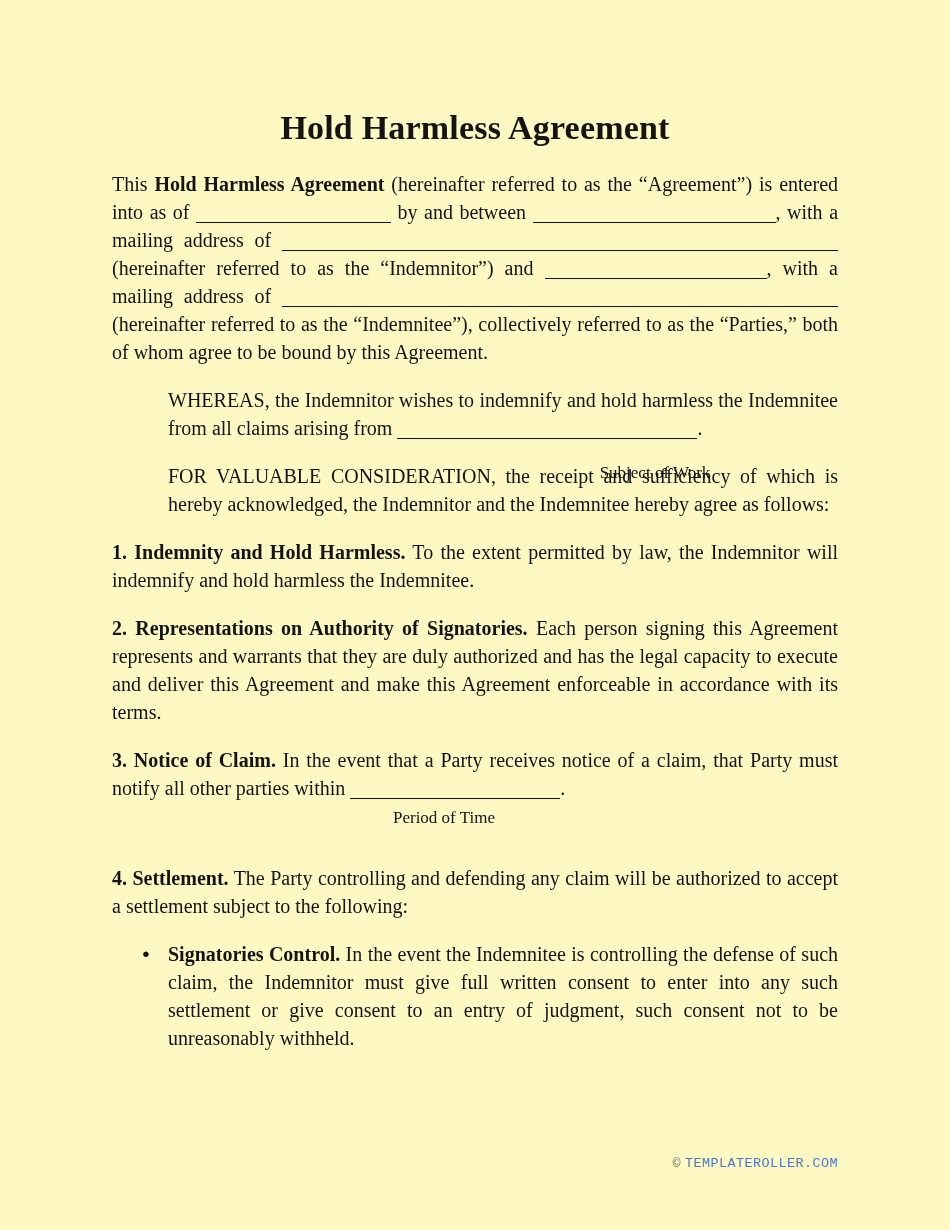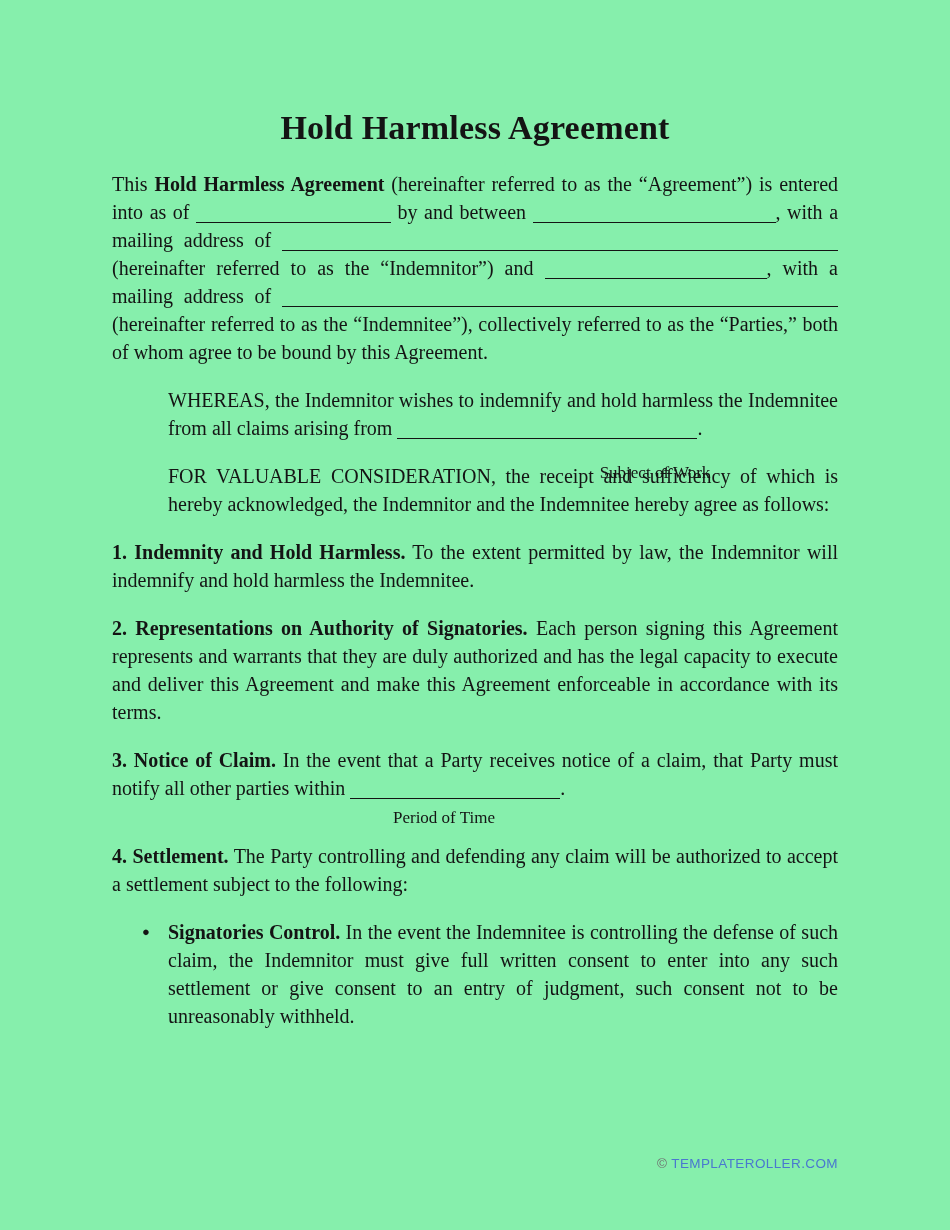--- a/index.html
+++ b/index.html
@@ -6,21 +6,21 @@
   body {
     width: 950px; height: 1230px;
     background: #ffffff;
     font-family: "Liberation Serif", "DejaVu Serif", serif;
     color: #141414;
     position: relative;
     overflow: hidden;
   }
   .page {
     position: absolute; inset: 0;
-    background: #86efac;
+    background: #fef9c3;
   }
   .content {
     position: absolute;
     left: 112px; top: 0;
     width: 726px;
   }
   .doc-title {
     margin-top: 106px;
     text-align: center;
     font-size: 34px;
@@ -36,21 +36,21 @@
   .indent {
     margin-left: 56px;
   }
   b { font-weight: bold; }
   .mt-intro   { }
   .mt-whereas { margin-top: 18px; }
   .mt-fvc     { margin-top: 18px; }
   .mt-s1      { margin-top: 6px;  }
   .mt-s2      { margin-top: 15px; }
   .mt-s3      { margin-top: 12px; }
-  .mt-s4      { margin-top: 40px; }
+  .mt-s4      { margin-top: 62px; }
   .mt-bullet  { margin-top: 15px; }
   .blank {
     display: inline-block;
     height: 20px;
     vertical-align: -4px;
     border-bottom: 1.6px solid #141414;
   }
   .w-date  { width: 195px; }
   .w-name1 { width: 243px; }
   .w-addr  { width: 556px; }
@@ -77,21 +77,21 @@
     position: absolute;
     left: -26px;
     top: 4px;
     font-size: 13px;
     line-height: 20px;
   }
   .footer {
     position: absolute;
     top: 1155px;
     right: 112px;
-    font-family: Liberation Sans, sans-serif;
+    font-family: Liberation Mono, monospace;
     font-size: 13.5px;
     line-height: 17px;
     letter-spacing: 0.4px;
     white-space: nowrap;
   }
   .footer .copy {
     color: #6e6e6e;
     margin-right: 4px;
   }
   .footer a {

